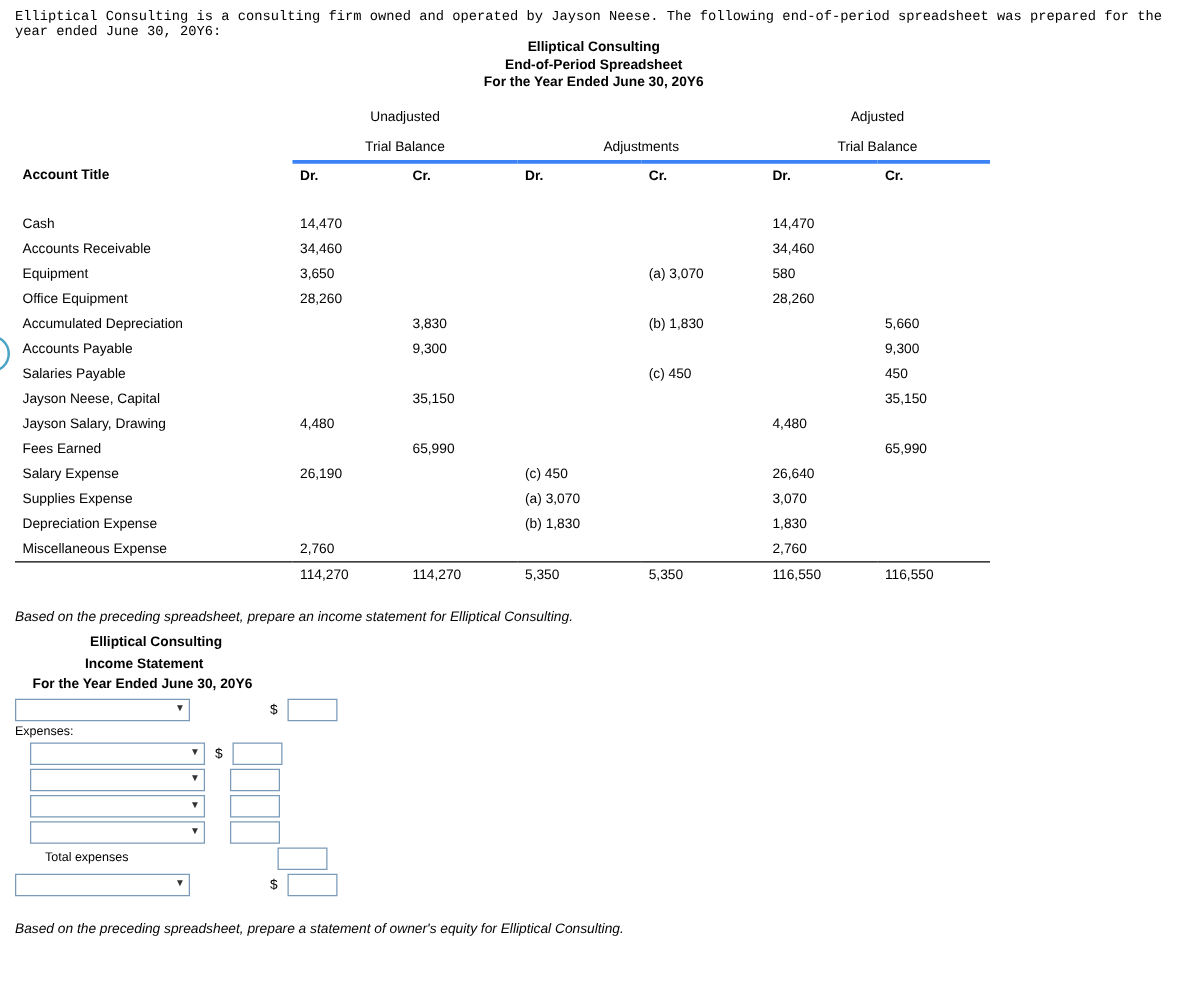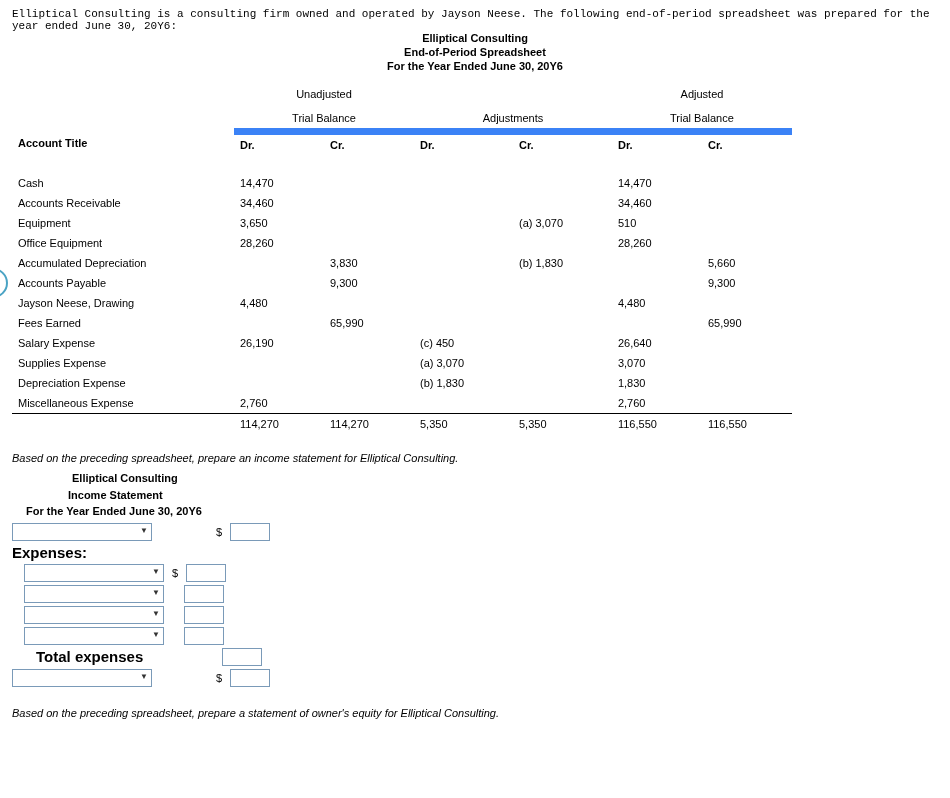--- a/index.html
+++ b/index.html
@@ -35,21 +35,21 @@
     text-align: center;
     font-weight: normal;
     padding-top: 8px;
   }
   table.spread th.sub {
     font-weight: bold;
   }
   .num { text-align: right; white-space: nowrap; padding-right: 18px;}
   .acct { width: 210px; margin-top: 37px; }
   .border-top td { border-top: 1px solid #000; }
-  .border-bottom { border-bottom: 7px solid #3b82f6; }
+  .border-bottom { border-bottom: 3px solid #3b82f6; }
   .section-text { margin: 14px 0 6px 0; font-style: italic; }
   .inc-header {
     font-weight: bold;
     margin-left: 60px;
     line-height: 1.5;
   }
   .form-row {
     display: flex;
     align-items: center;
     gap: 6px;
@@ -74,21 +74,21 @@
   .amount-box {
     border: 1px solid #7a9ab8;
     background: #fff;
     height: 18px;
     width: 40px;
     box-sizing: border-box;
   }
   .dollar { margin: 0 2px; }
   .indent1 { margin-left: 12px; }
   .indent2 { margin-left: 24px; align-items: center; }
-  .label-plain { font-size: 15px; font-weight: bold; }
+  .label-plain { font-size: 10px; }
   .tab-mark {
     position: absolute;
     left: -8px;
     top: 268px;
     width: 14px;
     height: 26px;
     border: 2px solid #4aa3c4;
     border-left: none;
     border-radius: 0 16px 16px 0;
     background: #fff;
@@ -151,21 +151,21 @@
         <td class="num"></td>
         <td class="num">34,460</td>
         <td class="num"></td>
       </tr>
       <tr>
         <td class="acct">Equipment</td>
         <td class="num">3,650</td>
         <td class="num"></td>
         <td class="num"></td>
         <td class="num">(a) 3,070</td>
-        <td class="num">510</td>
+        <td class="num">580</td>
         <td class="num"></td>
       </tr>
       <tr>
         <td class="acct">Office Equipment</td>
         <td class="num">28,260</td>
         <td class="num"></td>
         <td class="num"></td>
         <td class="num"></td>
         <td class="num">28,260</td>
         <td class="num"></td>
@@ -182,21 +182,39 @@
       <tr>
         <td class="acct">Accounts Payable</td>
         <td class="num"></td>
         <td class="num">9,300</td>
         <td class="num"></td>
         <td class="num"></td>
         <td class="num"></td>
         <td class="num">9,300</td>
       </tr>
       <tr>
-        <td class="acct">Jayson Neese, Drawing</td>
+        <td class="acct">Salaries Payable</td>
+        <td class="num"></td>
+        <td class="num"></td>
+        <td class="num"></td>
+        <td class="num">(c) 450</td>
+        <td class="num"></td>
+        <td class="num">450</td>
+      </tr>
+      <tr>
+        <td class="acct">Jayson Neese, Capital</td>
+        <td class="num"></td>
+        <td class="num">35,150</td>
+        <td class="num"></td>
+        <td class="num"></td>
+        <td class="num"></td>
+        <td class="num">35,150</td>
+      </tr>
+      <tr>
+        <td class="acct">Jayson Salary, Drawing</td>
         <td class="num">4,480</td>
         <td class="num"></td>
         <td class="num"></td>
         <td class="num"></td>
         <td class="num">4,480</td>
         <td class="num"></td>
       </tr>
       <tr>
         <td class="acct">Fees Earned</td>
         <td class="num"></td>

